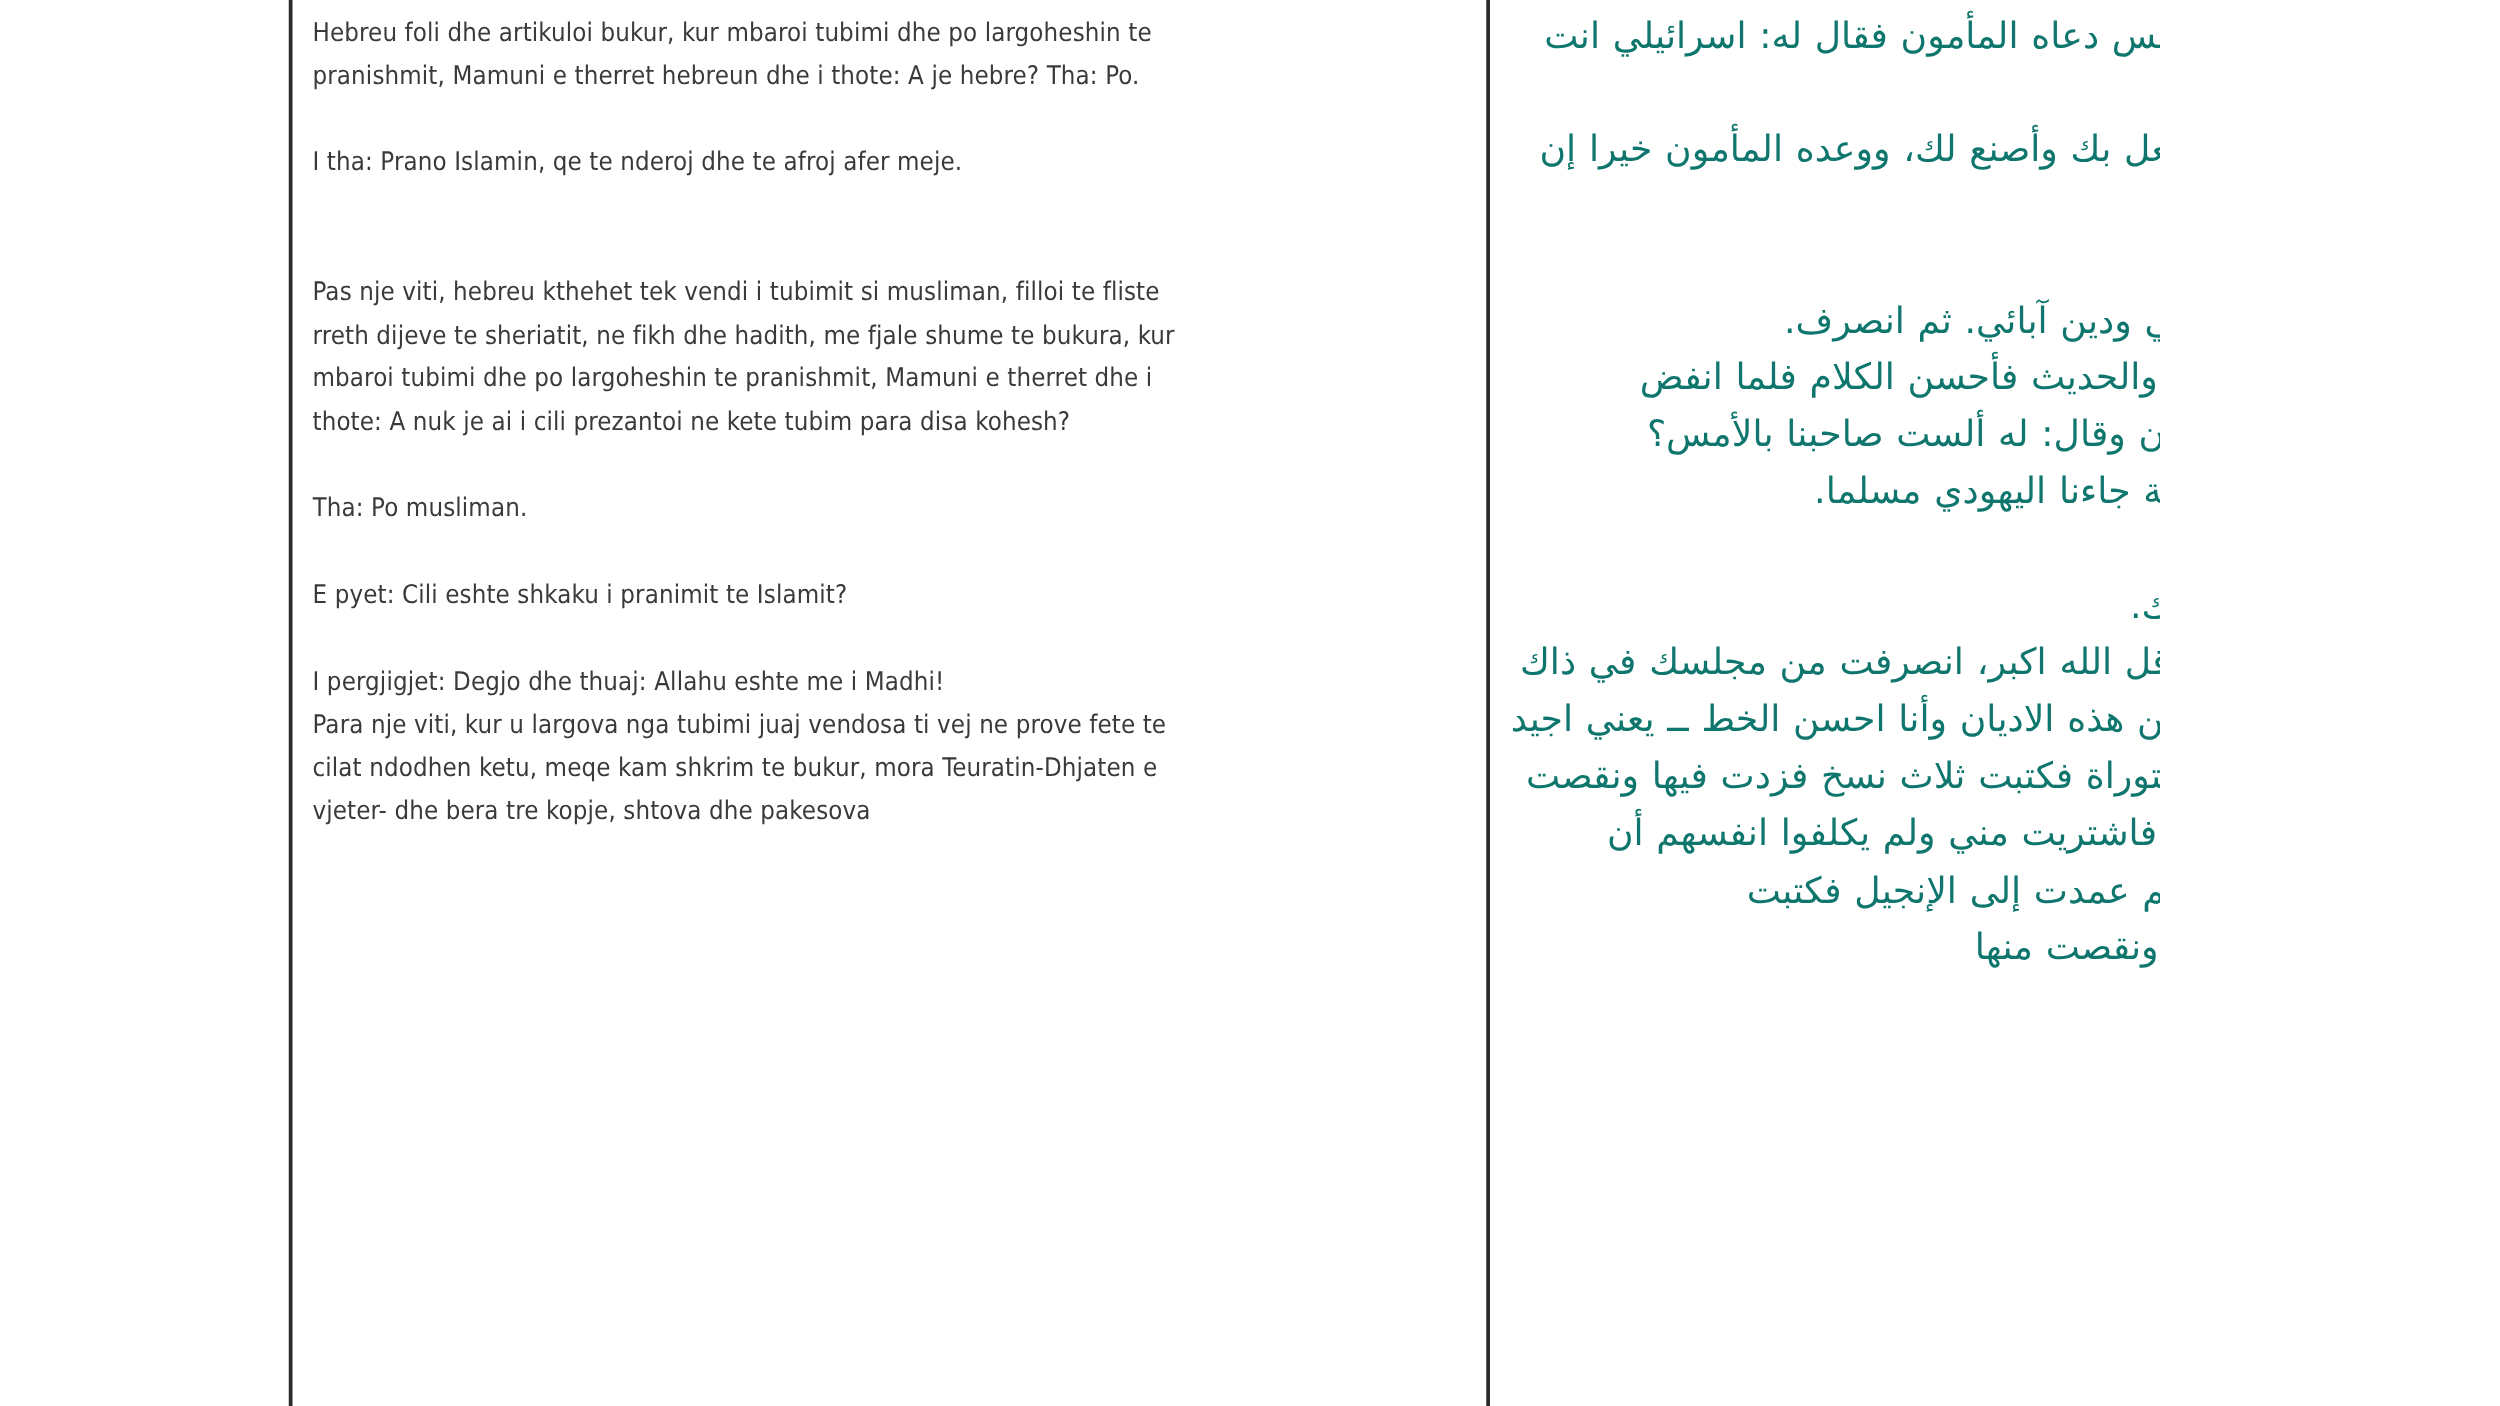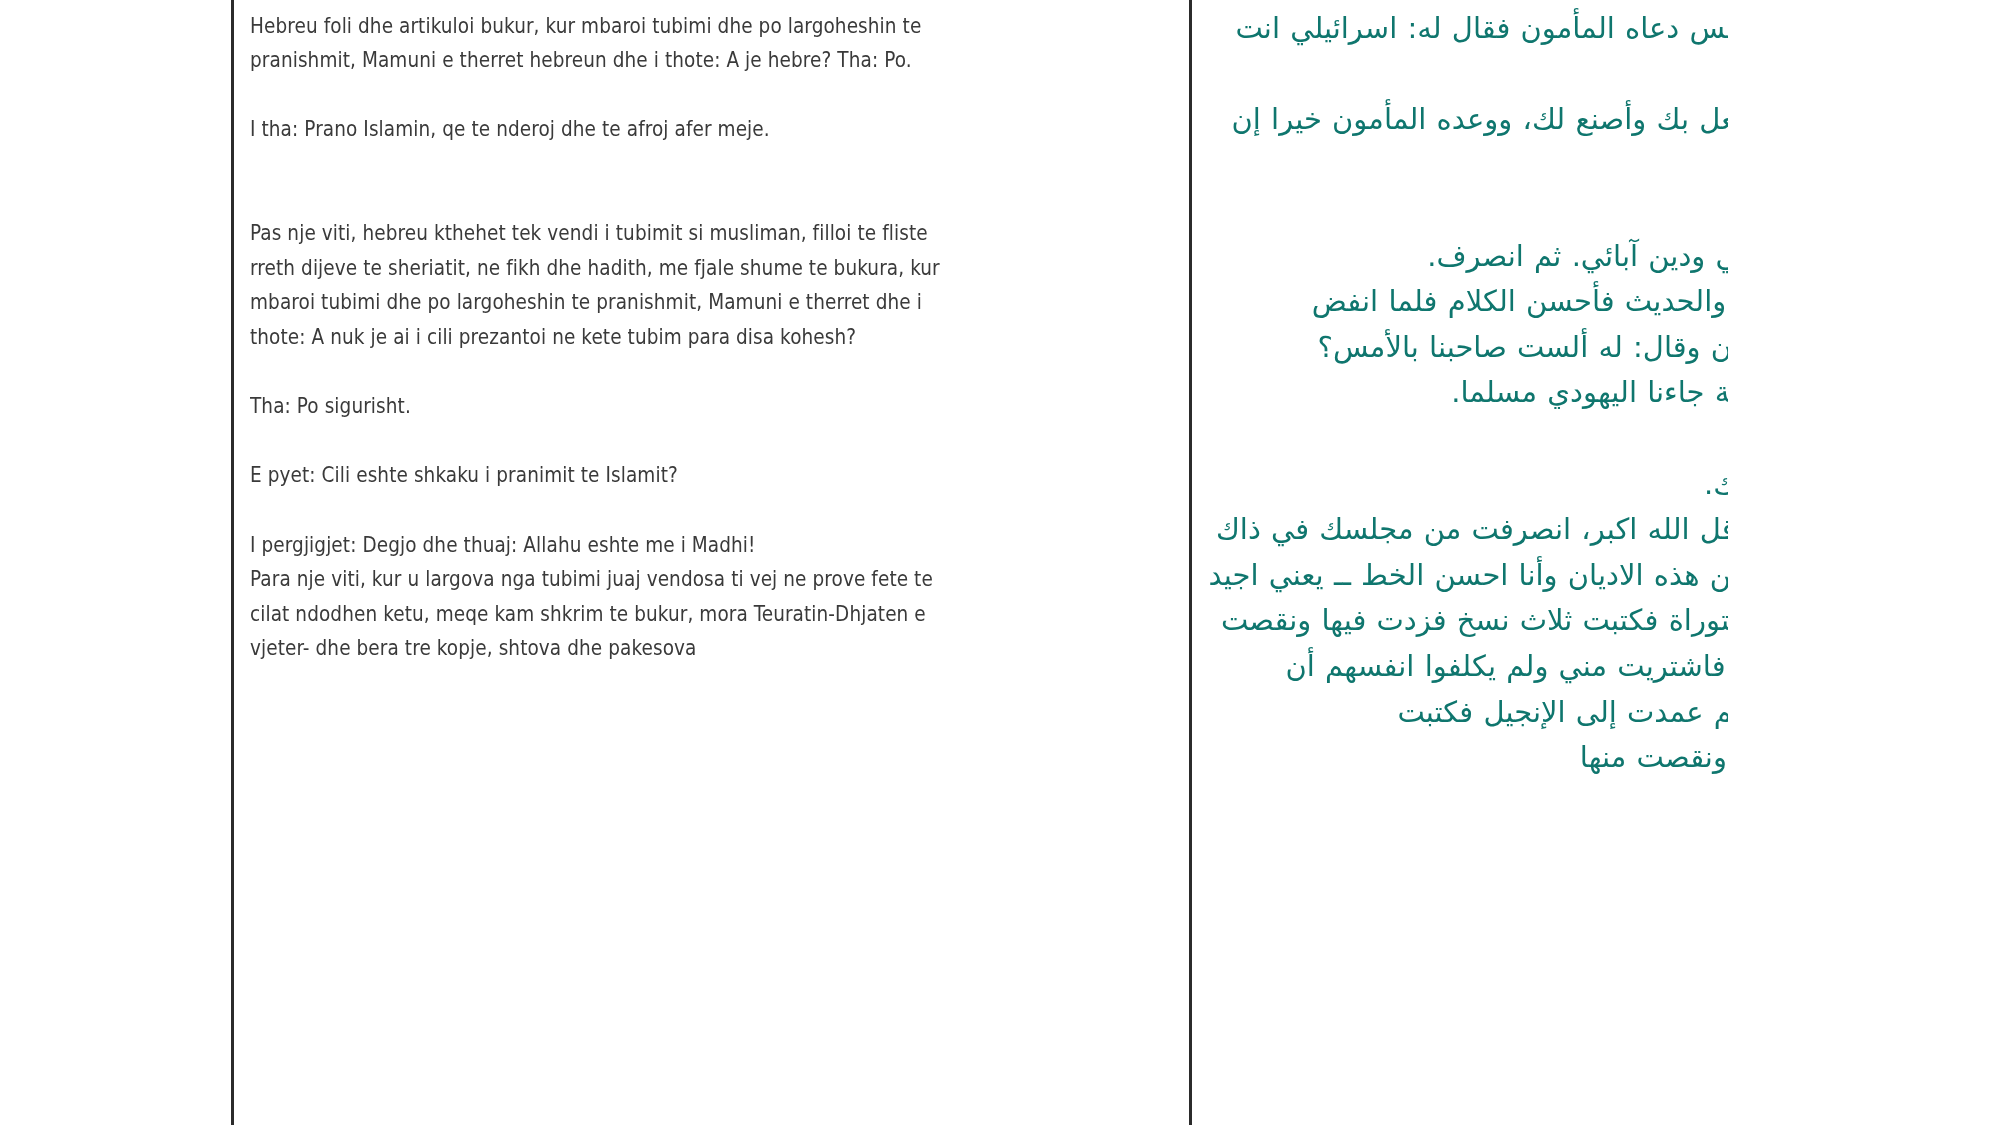--- a/index.html
+++ b/index.html
@@ -99,21 +99,21 @@
     <div class="spacer"></div>
 
     <div class="para"> I tha: Prano Islamin, qe te nderoj dhe te afroj afer meje.</div>
     <div class="spacer"></div>
 
     <div class="spacer"></div>
 
     <div class="para">Pas nje viti, hebreu kthehet tek vendi i tubimit si musliman, filloi te fliste rreth dijeve te sheriatit, ne fikh dhe hadith, me fjale shume te bukura, kur mbaroi tubimi dhe po largoheshin te pranishmit, Mamuni e therret dhe i thote: A nuk je ai i cili prezantoi ne kete tubim para disa kohesh?</div>
     <div class="spacer"></div>
 
-    <div class="para">Tha: Po sigurisht.</div>
+    <div class="para">Tha: Po musliman.</div>
     <div class="spacer"></div>
 
     <div class="para">E pyet: Cili eshte shkaku i pranimit te Islamit?</div>
     <div class="spacer"></div>
 
     <div class="para">I pergjigjet: Degjo dhe thuaj: Allahu eshte me i Madhi!
 Para nje viti, kur u largova nga tubimi juaj vendosa ti vej ne prove fete te cilat ndodhen ketu, meqe kam shkrim te bukur, mora Teuratin-Dhjaten e vjeter- dhe bera tre kopje, shtova dhe pakesova</div>
 
   </div>
 

